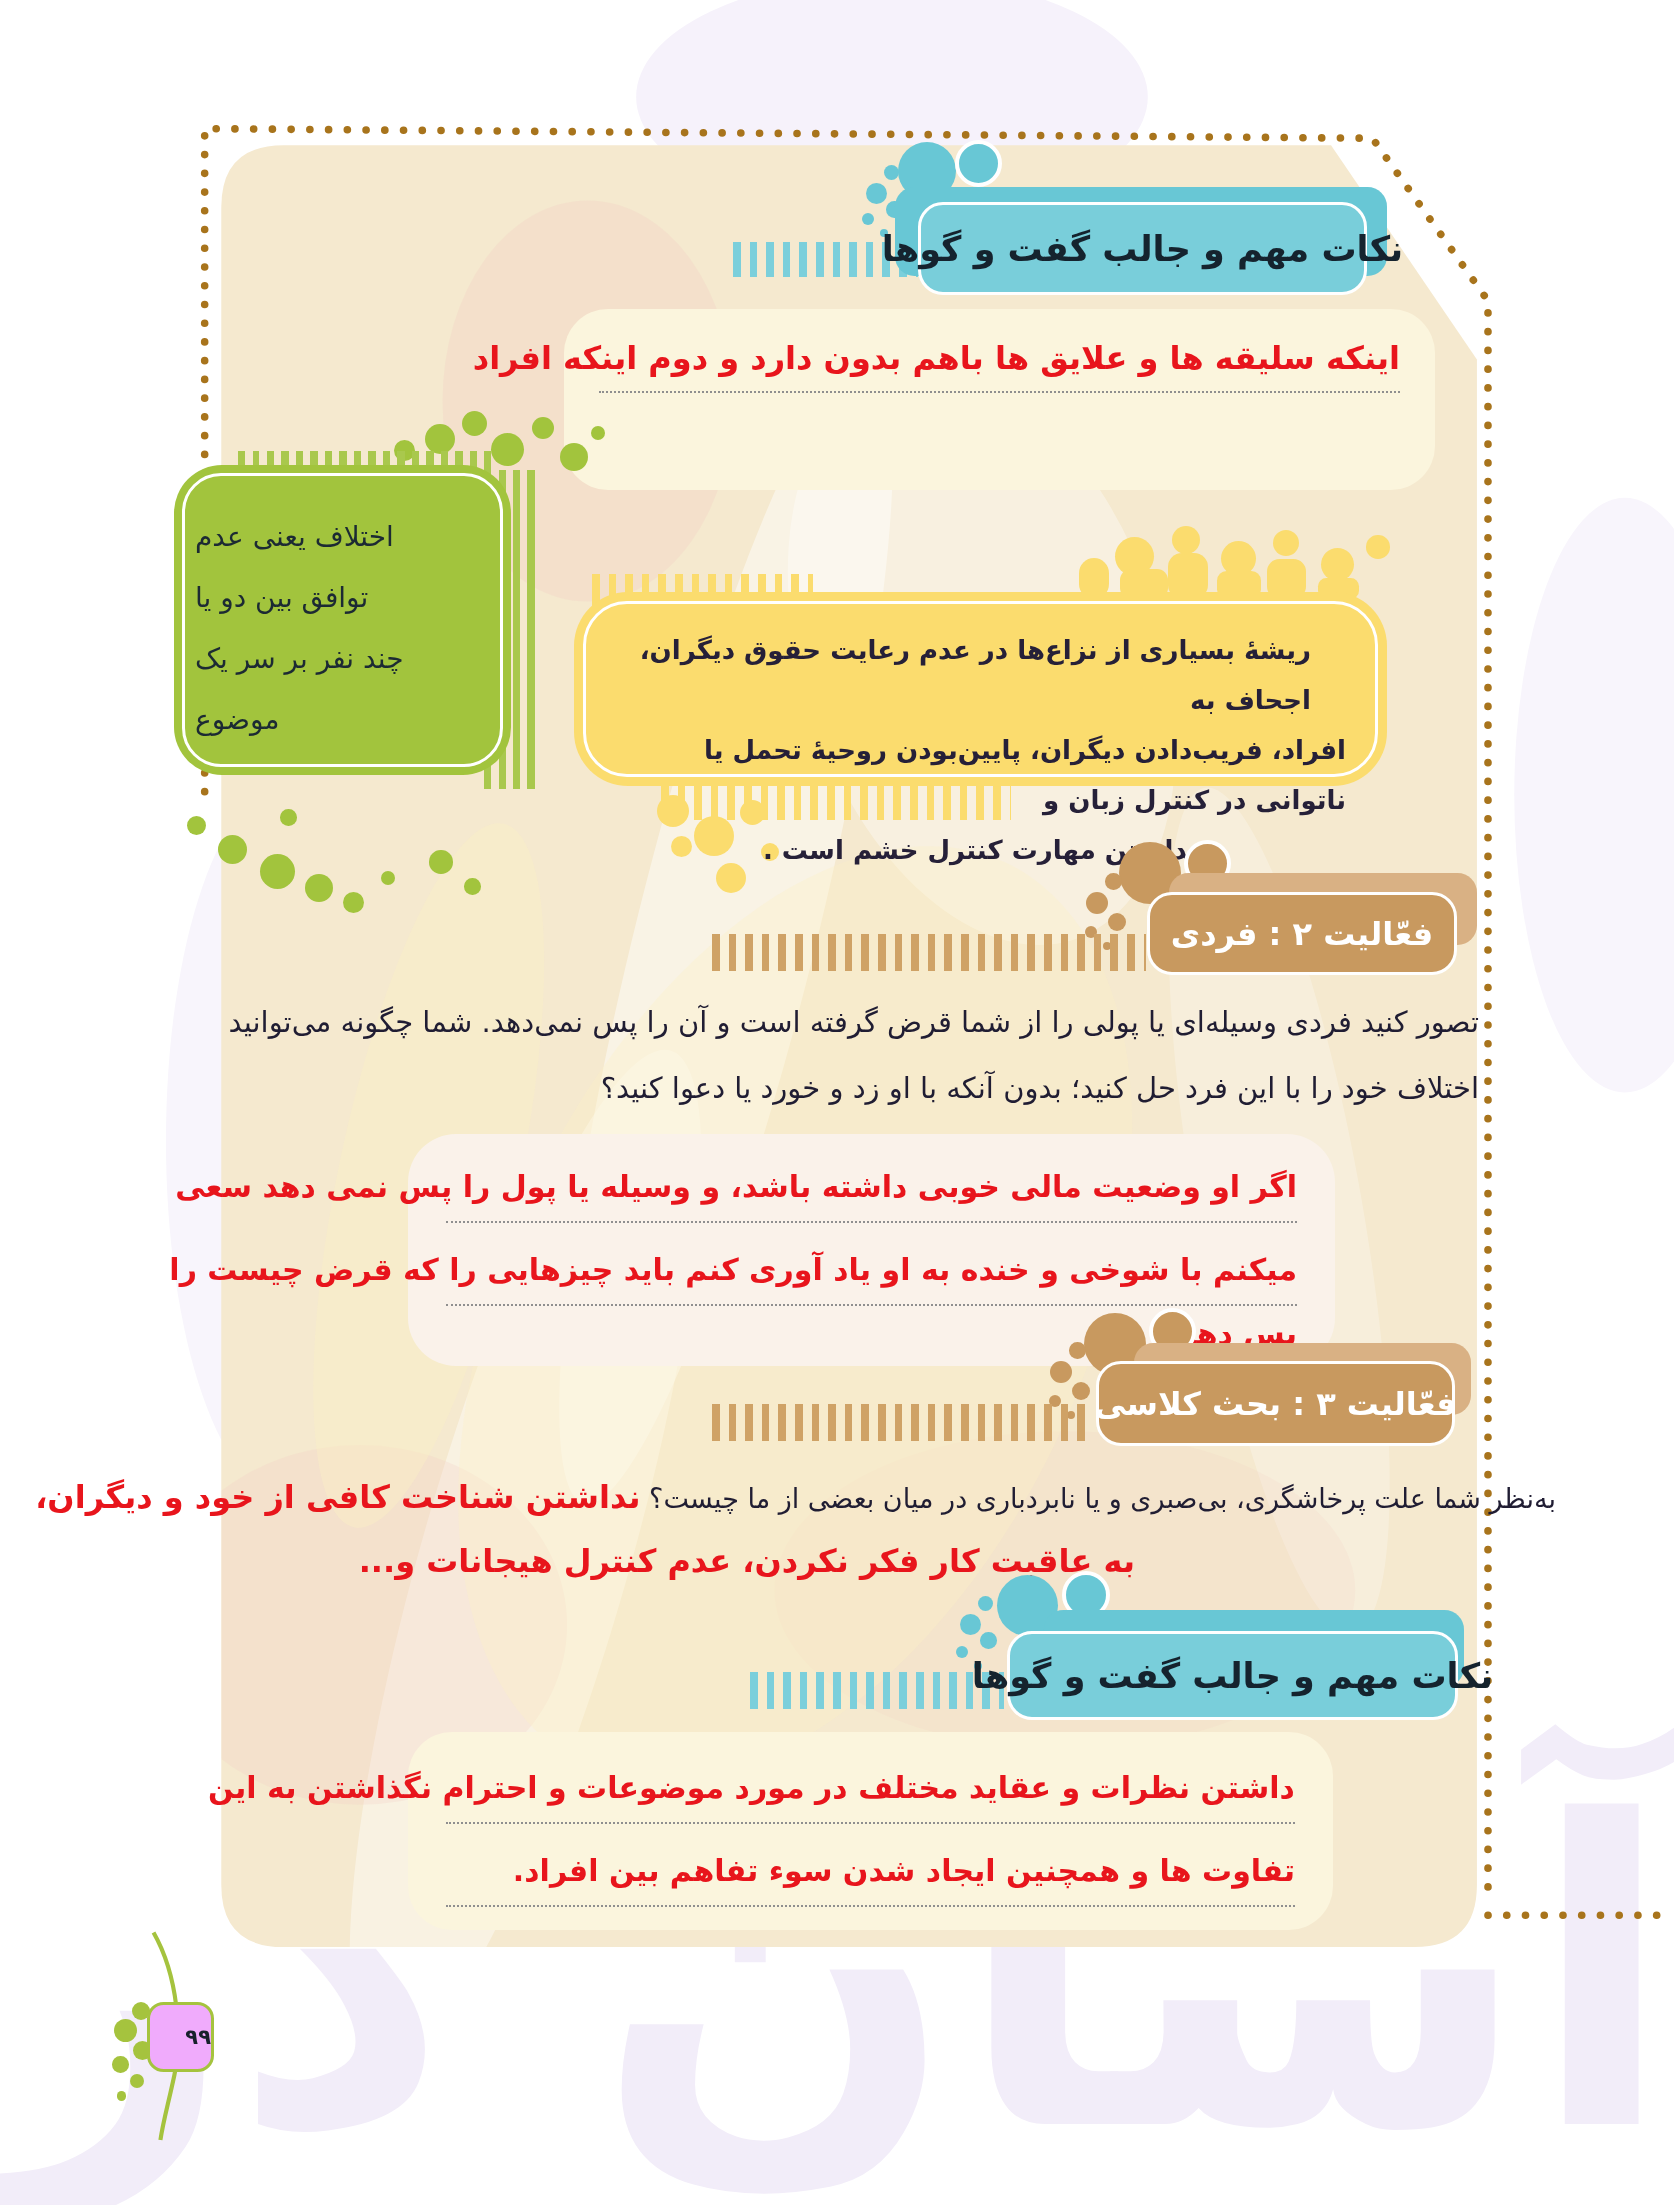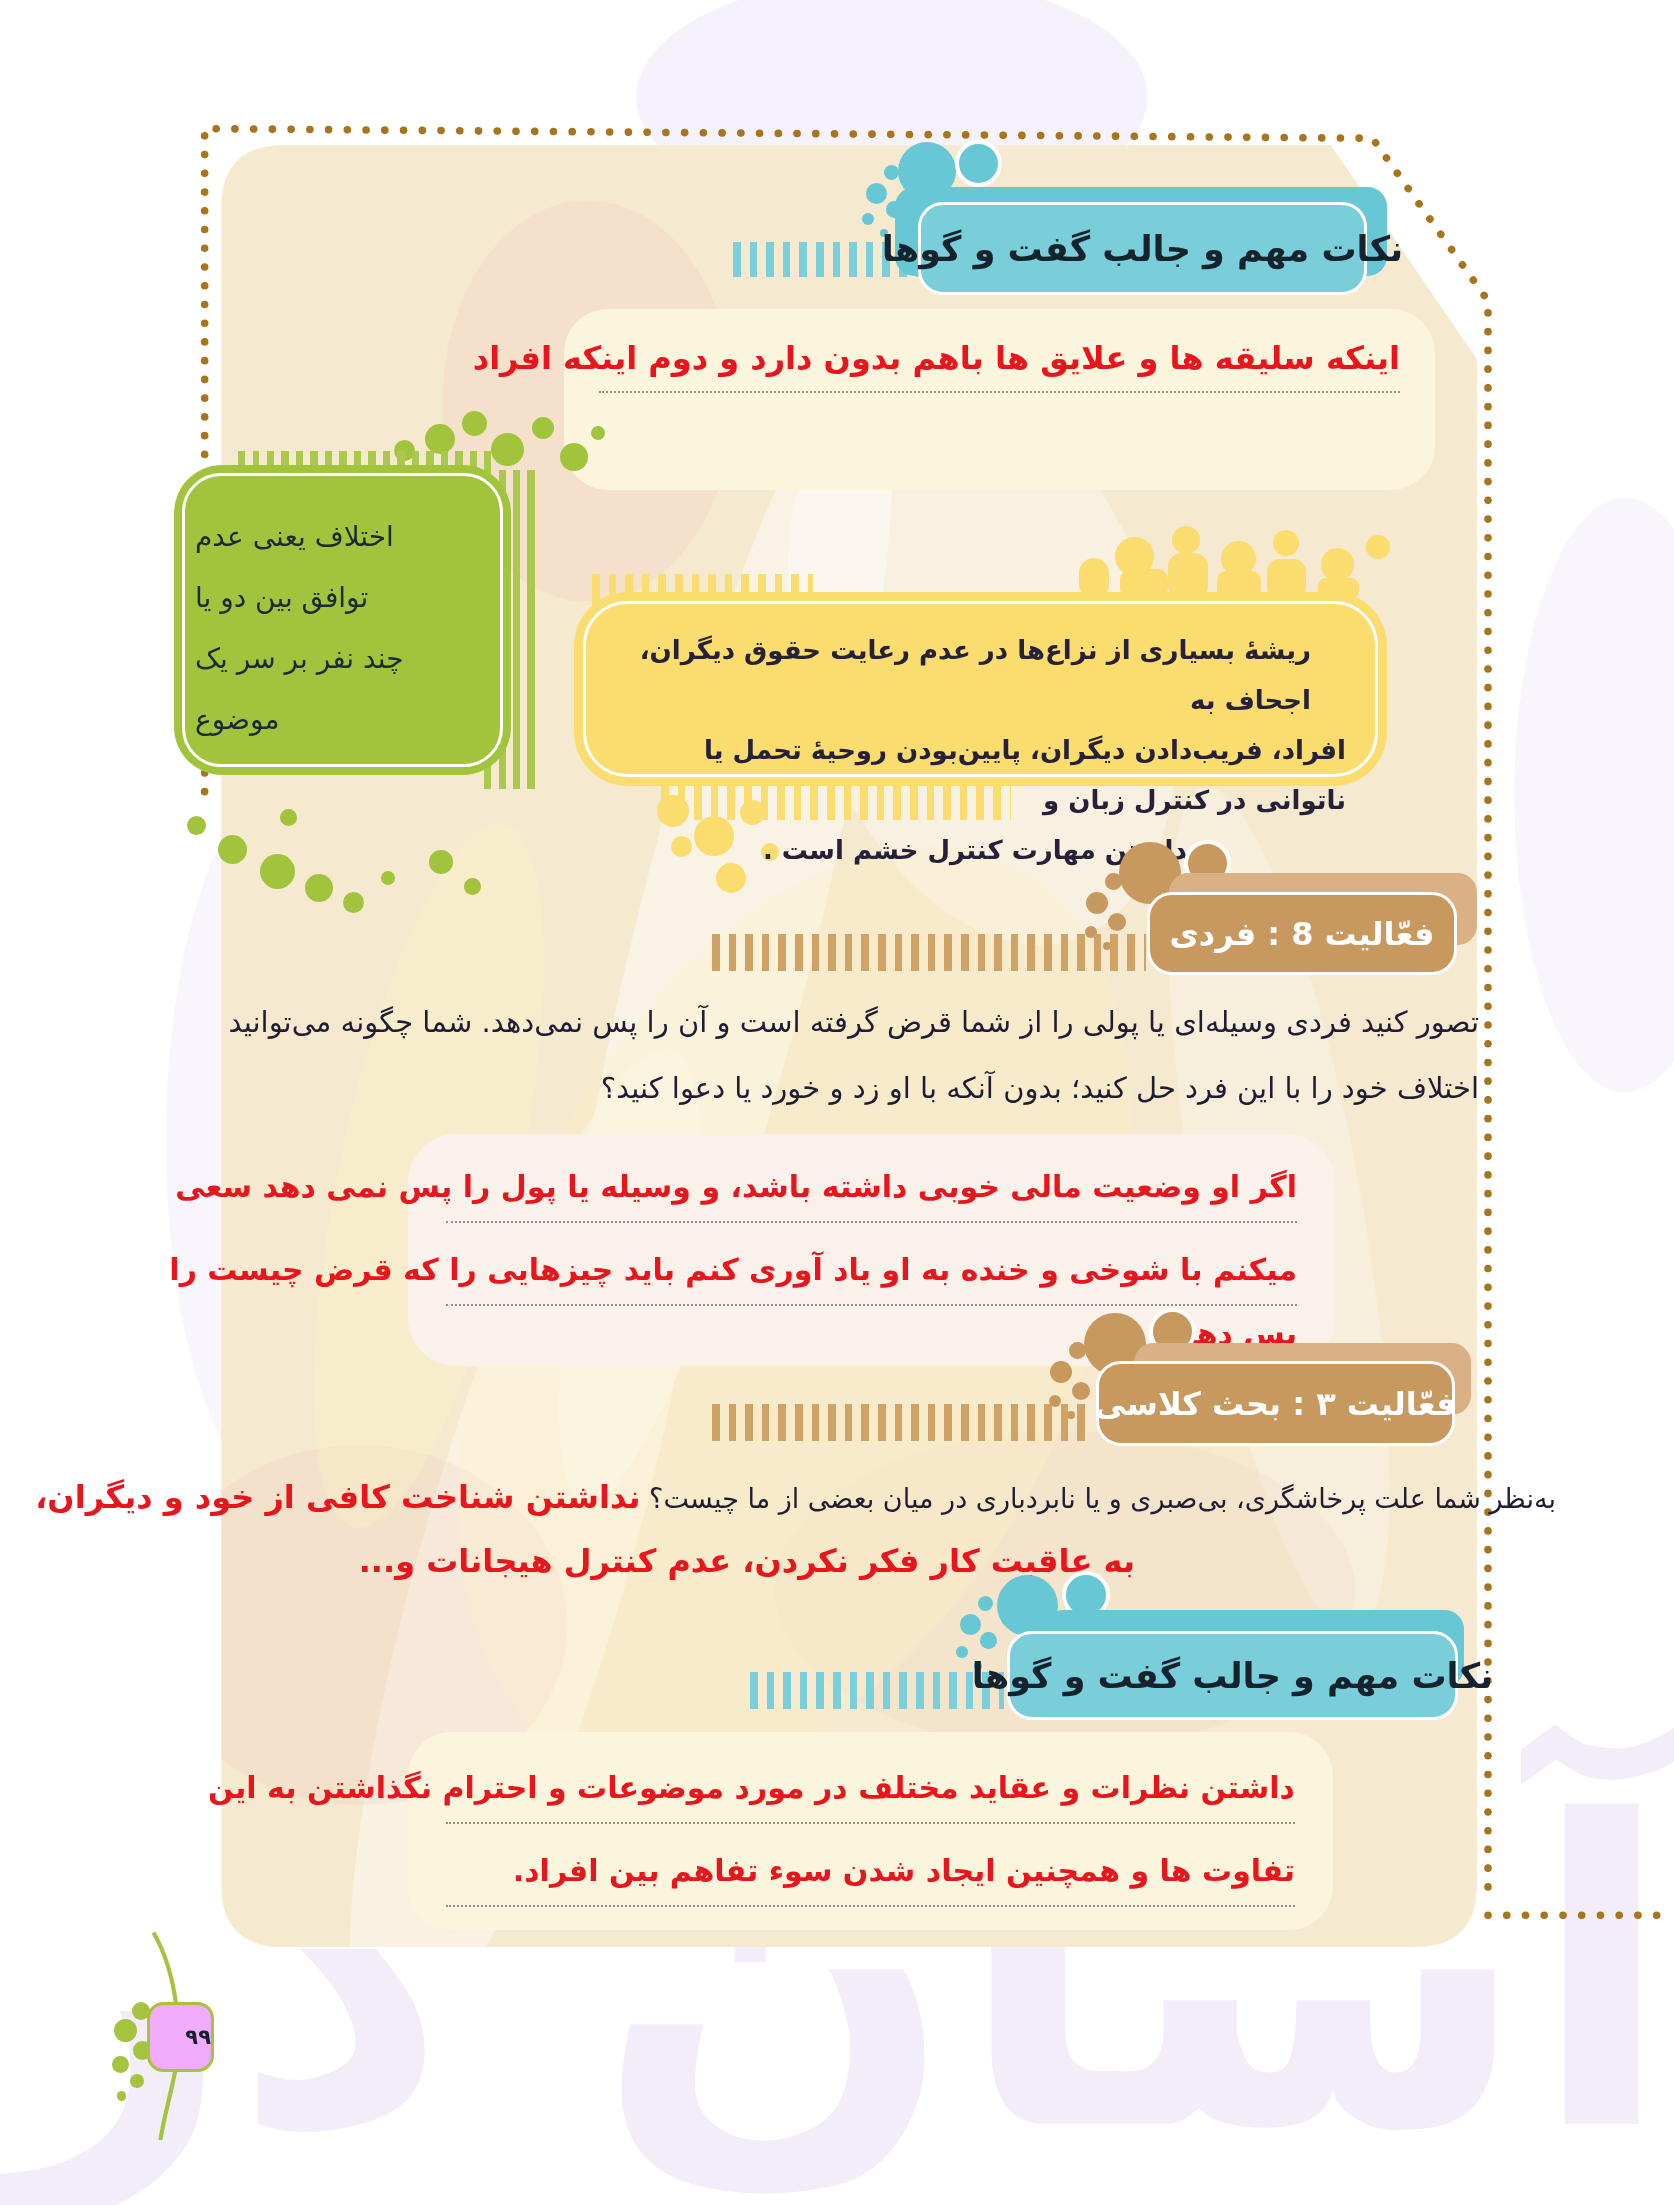--- a/index.html
+++ b/index.html
@@ -210,21 +210,21 @@
     <div class="circ tan-f2" style="left:1184px; top:840px; width:39px; height:39px; border:4.1px solid #fff;"></div>
     <div class="dotclu" style="left:1079px; top:873px; width:48px; height:90px;">
       <i style="left:26px; top:0; width:16.6px; height:16.6px; background:#C8995F;"></i>
       <i style="left:7px; top:19.4px; width:22px; height:22px; background:#C8995F;"></i>
       <i style="left:29px; top:40px; width:18px; height:18px; background:#C8995F;"></i>
       <i style="left:5.5px; top:53px; width:12.4px; height:12.4px; background:#C8995F;"></i>
       <i style="left:23.5px; top:69px; width:8.3px; height:8.3px; background:#C8995F;"></i>
     </div>
     <div class="b-outer tan-f" style="left:1169px; top:873px; width:308px; height:72px;"></div>
     <div class="b-inner tan-f2 title-white" style="left:1147px; top:892px; width:304px; height:77px;">
-      <span>فعّالیت 8 : فردی</span>
+      <span>فعّالیت ۲ : فردی</span>
     </div>
     <div class="stripes st-tan" style="left:712px; top:934px; width:434px; height:37px;"></div>
   </div>
 
   <div class="qtext" style="left:207px; top:989px; width:1272px;">
     <div>تصور کنید فردی وسیله‌ای یا پولی را از شما قرض گرفته است و آن را پس نمی‌دهد. شما چگونه می‌توانید</div>
     <div>اختلاف خود را با این فرد حل کنید؛ بدون آنکه با او زد و خورد یا دعوا کنید؟</div>
   </div>
 
   <div class="panel p-pink" style="left:408px; top:1134px; width:927px; height:232px; border-radius:48px;"></div>

